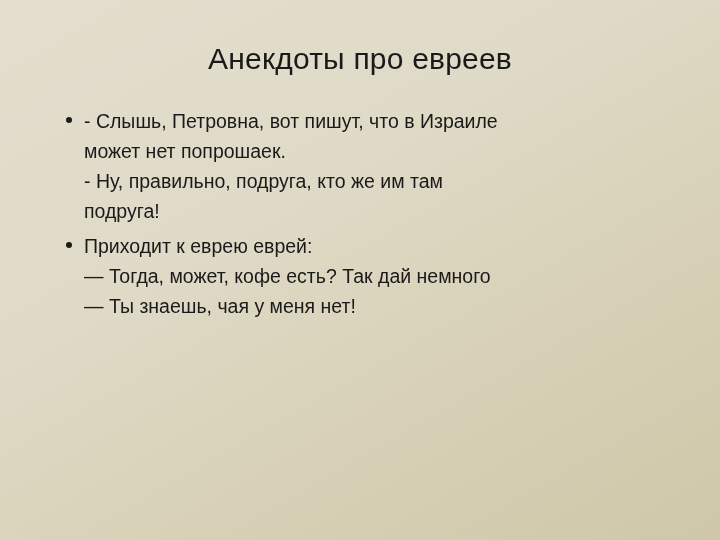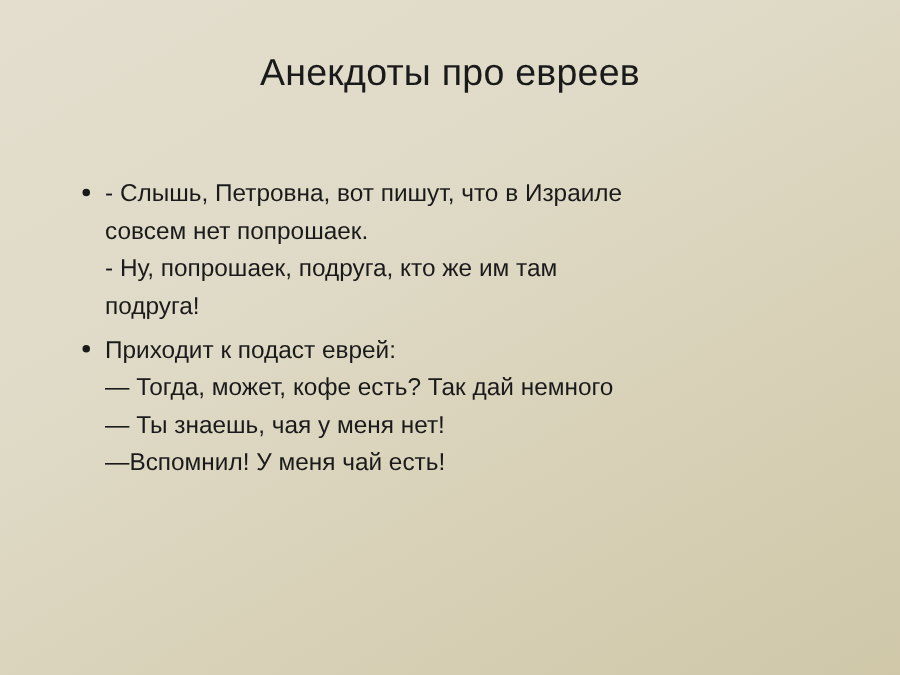--- a/index.html
+++ b/index.html
@@ -26,21 +26,21 @@
     width: 720px;
     text-align: center;
     font-size: 30px;
     color: #1a1a1a;
     letter-spacing: 0.2px;
     white-space: nowrap;
   }
   .body-block {
     position: absolute;
     left: 30px;
-    top: 140px;
+    top: 106px;
     width: 660px;
   }
   ul.bullets {
     margin: 0;
     padding: 0;
     list-style: none;
   }
   ul.bullets > li {
     position: relative;
     padding-left: 54px;
@@ -69,29 +69,28 @@
 <div class="slide">
 
   <div class="slide-title">Анекдоты про евреев</div>
 
   <div class="body-block">
     <ul class="bullets">
 
       <li>
         <span class="dot"></span>
         <span class="line">- Слышь, Петровна, вот пишут, что в Израиле</span>
-        <span class="line">совсем нет попрошаек.</span>
-        <span class="line">- Ну, попрошаек, подруга, кто же им там</span>
+        <span class="line">может нет попрошаек.</span>
+        <span class="line">- Ну, правильно, подруга, кто же им там</span>
         <span class="line">подруга!</span>
       </li>
 
       <li>
         <span class="dot"></span>
-        <span class="line">Приходит к подаст еврей:</span>
+        <span class="line">Приходит к еврею еврей:</span>
         <span class="line">— Тогда, может, кофе есть? Так дай немного</span>
         <span class="line">— Ты знаешь, чая у меня нет!</span>
-        <span class="line">—Вспомнил! У меня чай есть!</span>
       </li>
 
     </ul>
   </div>
 
 </div>
 
 </body></html>

